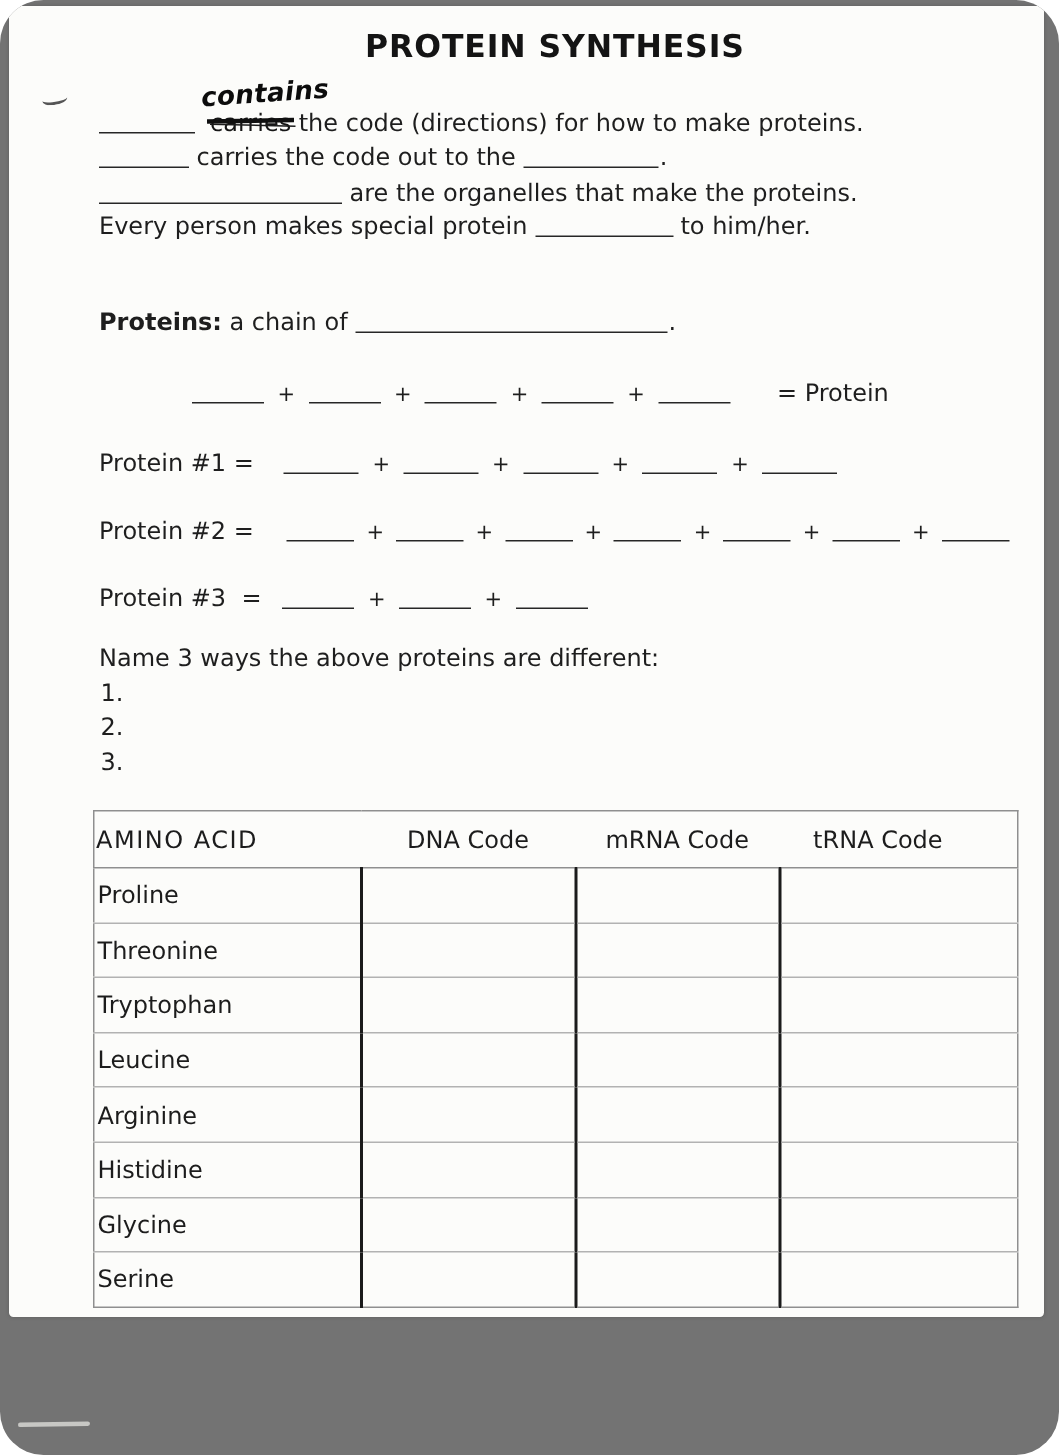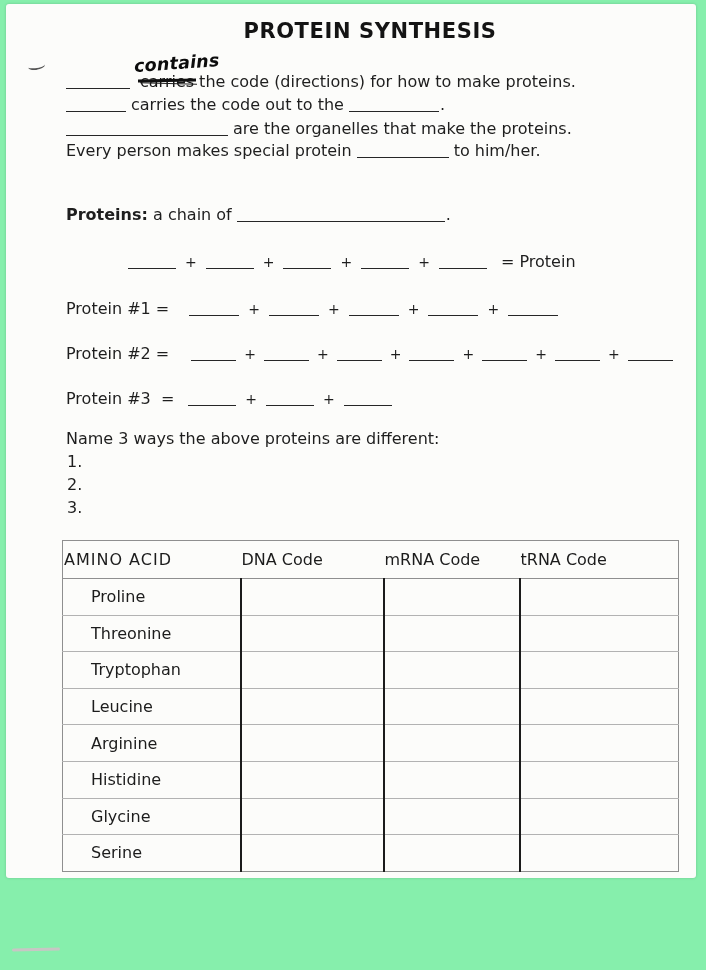--- a/index.html
+++ b/index.html
@@ -1,17 +1,17 @@
 <!DOCTYPE html>
 <html><head>
 <meta charset="utf-8">
 <style>
   html,body{margin:0;padding:0;}
   body{font-family:"DejaVu Sans","Liberation Sans",sans-serif;}
-  #page{position:relative;width:706px;height:970px;background:#86efac;overflow:hidden;color:#1e1e1e;}
+  #page{position:relative;width:706px;height:970px;background:#737373;overflow:hidden;color:#1e1e1e;border-radius:29px;}
   #paper{position:absolute;left:6px;top:4px;width:690px;height:874px;background:#fcfcfa;border-radius:3px;
          box-shadow:0 0 3px rgba(0,0,0,.18);z-index:0;}
   .layer{position:absolute;inset:0;z-index:1;}
 
   .title{position:absolute;top:19px;left:0;width:100%;box-sizing:border-box;padding-left:34px;
          text-align:center;font-size:21px;font-weight:bold;letter-spacing:.6px;color:#141414;}
 
   .line{position:absolute;left:66px;font-size:16px;white-space:nowrap;color:#1e1e1e;}
   .blank{display:inline-block;height:14px;border-bottom:1.7px solid #262626;transform:translateY(2px);margin:0 5px;}
   .blank:first-child{margin-left:0;}
@@ -25,40 +25,40 @@
   .struck{font-weight:500;color:#161616;}
   .struck-wrap::before{content:"";position:absolute;left:-2px;right:-2px;top:7px;height:2.6px;background:#101010;transform:rotate(-1deg);}
   .struck-wrap::after{content:"";position:absolute;left:0;right:-3px;top:10.5px;height:1.4px;background:#1c1c1c;transform:rotate(1.4deg);}
 
   .pen-mark{position:absolute;left:28px;top:62px;width:17px;height:6px;border-bottom:2px solid #555;
             border-radius:0 0 60% 40%;transform:rotate(-5deg);}
   .scan-smudge{position:absolute;left:12px;top:948px;width:48px;height:3px;background:#c7c7c4;border-radius:2px;transform:rotate(-1deg);}
 
   .eq{left:128px;}
   .eq .blank{width:48px;}
-  .eq-result{margin-left:9px;text-align:right;}
+  .eq-result{margin-left:26px;text-align:right;}
 
   .protein-row{position:absolute;left:66px;font-size:16px;white-space:nowrap;}
   .p-label{white-space:pre;}
   .p-row-0{top:299px}.p-row-1{top:344px}.p-row-2{top:389px}
   .p-row-0 .blank{width:50px}.p-row-1 .blank{width:45px;margin:0 4px}.p-row-2 .blank{width:48px}
   .p-row-0 .p-label{margin-right:15px}.p-row-1 .p-label{margin-right:18px}.p-row-2 .p-label{margin-right:9px}
 
   .q-item{position:absolute;left:67px;font-size:16px;}
 
   table.codon{position:absolute;left:62px;top:540px;width:616px;border-collapse:collapse;table-layout:fixed;
               font-size:16px;color:#1c1c1c;z-index:1;}
   table.codon{border:1.4px solid #8f8f8f;}
-  .codon thead th{height:35px;font-weight:400;border-bottom:1.2px solid #8f8f8f;text-align:left;}
+  .codon thead th{height:35px;font-weight:400;border-bottom:1.2px solid #8f8f8f;text-align:center;}
   .codon thead th:first-child{text-align:left;letter-spacing:1px;}
   .codon thead th:last-child{padding-right:28px;}
   .codon tbody td{height:33.6px;border-top:1px solid #b2b2b2;}
   .codon tbody tr:first-child td{border-top:0;}
   .codon tbody td:nth-child(n+2){border-left:2.6px solid #1b1b1b;}
-  .codon tbody td:first-child{padding-left:28px;}
+  .codon tbody td:first-child{padding-left:2px;}
 </style>
 </head>
 <body>
 
 <div id="page">
   <div id="paper"></div>
 
   <div class="layer">
     <div class="title">PROTEIN SYNTHESIS</div>
 

